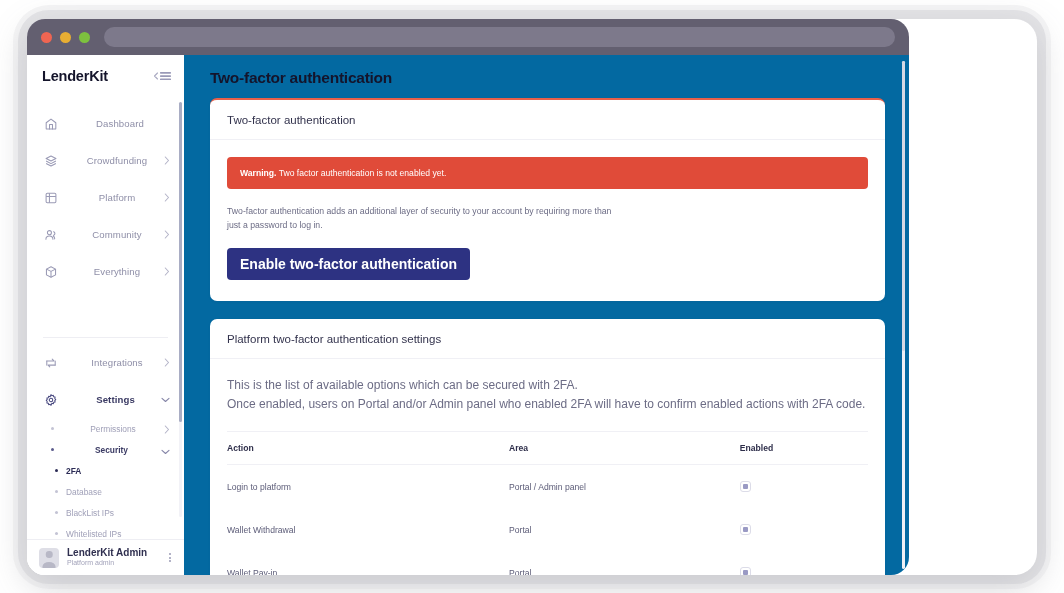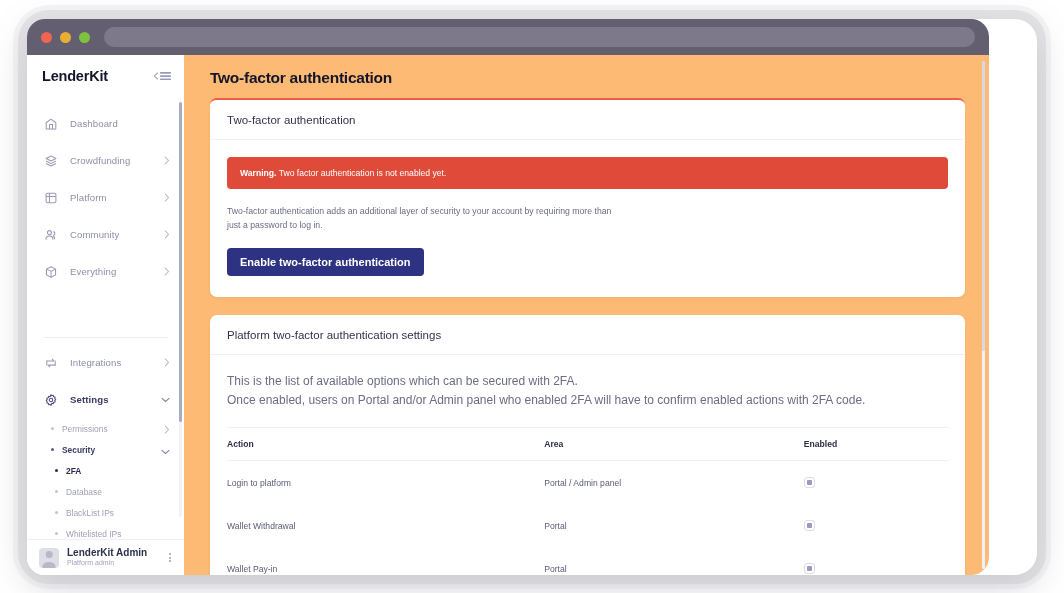--- a/index.html
+++ b/index.html
@@ -18,21 +18,21 @@
     width: 1010px; height: 556px;
     border-radius: 22px;
     box-shadow: 0 0 0 9px rgba(190,190,195,.30),
                 0 0 0 14px rgba(205,205,210,.20),
                 0 10px 34px rgba(120,120,130,.35);
     background: transparent;
   }
   .browser-window {
     position: absolute;
     left: 27px; top: 19px;
-    width: 962px; height: 556px;
+    width: 882px; height: 556px;
     border-radius: 18px;
     overflow: hidden;
     background: #f7f8fc;
   }
   .titlebar {
     position: relative;
     height: 36px;
     background: #635f70;
     display: flex;
     align-items: center;
@@ -82,20 +82,21 @@
     color: #14142b;
     letter-spacing: -.2px;
   }
   .collapse-icon { display: flex; align-items: center; gap: 1px; }
 
   .nav-scroll {
     flex: 1;
     overflow: hidden;
     position: relative;
     padding-top: 8px;
+    text-align: center;
   }
   .nav-item {
     display: flex;
     align-items: center;
     height: 37px;
     padding: 0 14px 0 16px;
     cursor: pointer;
   }
   .nav-item .ico {
     width: 16px; height: 16px;
@@ -198,21 +199,21 @@
   .user-texts { flex: 1; line-height: 1.22; }
   .user-name { font-size: 10px; color: #2f2f4f; font-weight: 700; }
   .user-role { font-size: 7px; color: #a3a3ba; }
   .kebab { display: flex; flex-direction: column; gap: 1.6px; padding: 3px; cursor: pointer; }
   .kebab span { width: 2px; height: 2px; border-radius: 50%; background: #9a9ab5; }
 
   
   .main {
     flex: 1;
     position: relative;
-    background: #fdba74;
+    background: #0369a1;
     overflow: hidden;
     padding: 14px 24px 0 26px;
   }
   .page-title {
     font-size: 15.5px;
     color: #14142b;
     letter-spacing: -.25px;
     margin-bottom: 11px;
   }
 
@@ -246,21 +247,21 @@
     font-size: 8.7px;
     color: #6c6c85;
     line-height: 1.65;
     max-width: 400px;
   }
   .btn-primary {
     display: inline-block;
     margin-top: 15px;
     background: #2d3282;
     color: #ffffff;
-    font-size: 11px;
+    font-size: 14px;
     font-weight: 700;
     padding: 8px 13px;
     border: none;
     border-radius: 4px;
     cursor: pointer;
     font-family: "Liberation Sans", sans-serif;
   }
 
   .para { font-size: 12px; color: #6c6c85; line-height: 1.6; }
   .para + .para { }

